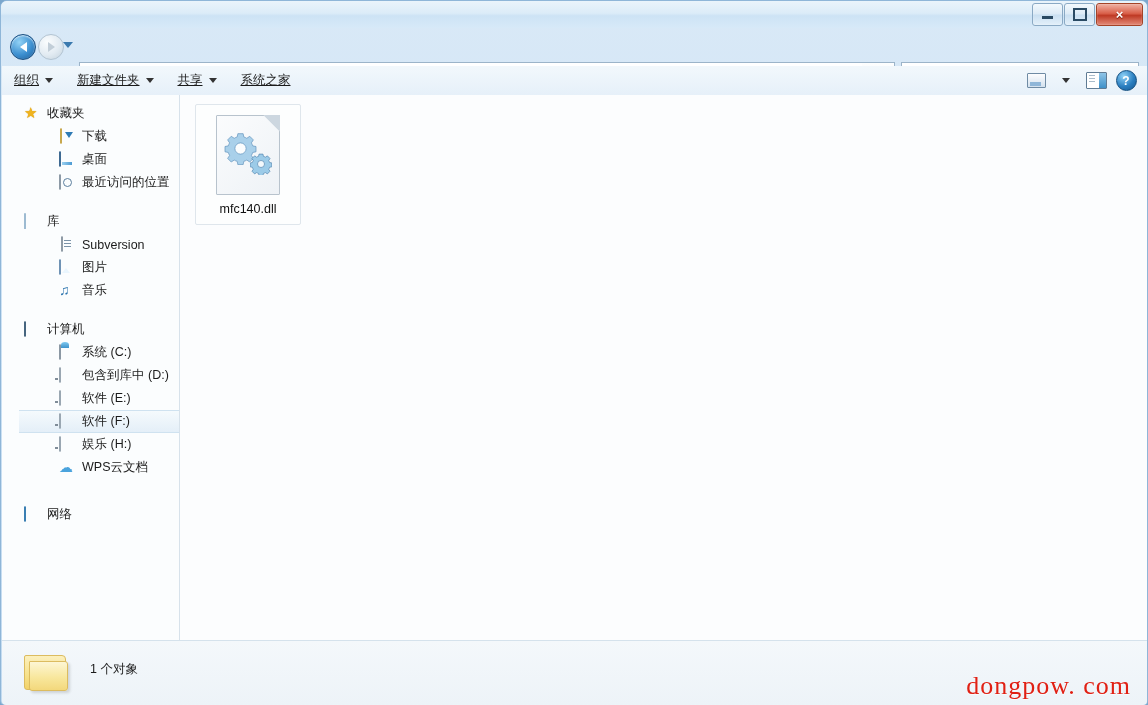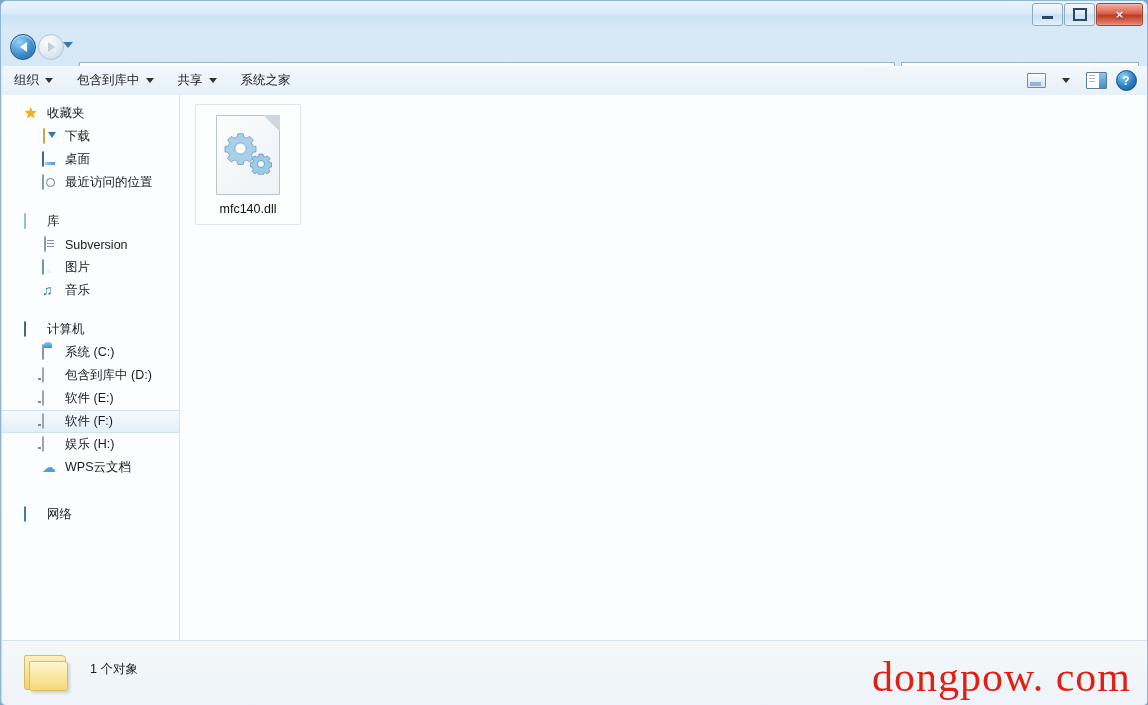--- a/index.html
+++ b/index.html
@@ -102,21 +102,21 @@
   .mag{
     width:9px;height:9px;border:2px solid #2e6ca4;border-radius:50%;
     position:relative;margin-right:4px;
   }
   .mag:after{content:"";position:absolute;right:-4px;bottom:-3px;width:6px;height:2px;background:#2e6ca4;transform:rotate(45deg);}
   
   .toolbar{
     position:absolute;left:1px;top:65px;width:1145px;height:29px;
     background:linear-gradient(to bottom,#f2f8fc 0%,#e6f0f9 100%);
     border-bottom:1px solid #b9cfe2;
-    display:flex;align-items:center;
+    display:flex;align-items:center;text-decoration:underline;
   }
   .tbitem{
     display:flex;align-items:center;gap:6px;padding:4px 11px;font-size:12.5px;color:#1c1c1c;
     white-space:nowrap;border:1px solid transparent;border-radius:2px;
   }
   .tbitem .chev-dn{border-top-color:#333;}
   .tbright{position:absolute;right:6px;top:0;height:29px;display:flex;align-items:center;gap:0;}
   .tbicon{width:30px;height:25px;display:flex;align-items:center;justify-content:center;}
   .viewico{
     width:17px;height:13px;border:1px solid #6f8ba4;background:linear-gradient(to bottom,#fdfdfe,#d3e1ee);
@@ -150,21 +150,21 @@
     border-radius:0 0 4px 4px;
     text-align:center;
   }
   
   .grp{margin-top:7px;}
   .row{
     display:flex;align-items:center;height:23px;padding-left:22px;font-size:12.5px;color:#1b1b1b;
     box-sizing:border-box;white-space:nowrap;
   }
   .row.head{padding-left:22px;font-weight:normal;}
-  .row.child{padding-left:40px;}
+  .row.child{padding-left:40px;margin-left:17px;}
   .row.sel{
     background:linear-gradient(to bottom,#f5fafd 0%,#e4eff8 100%);
     border-top:1px solid #cfe2f0;border-bottom:1px solid #cfe2f0;
   }
   .ico{width:16px;height:16px;margin-right:7px;flex:none;position:relative;}
   .star{
     color:#f0b41f;font-size:15px;line-height:14px;text-shadow:0 0 1px #c98b06;
   }
   .net-ico{
     width:15px;height:14px;
@@ -275,21 +275,21 @@
   .sf-front{
     position:absolute;left:5px;top:8px;width:37px;height:28px;border-radius:1px 3px 3px 3px;
     background:linear-gradient(to bottom,#fdf6d4 0%,#f8e79d 55%,#f3d87c 100%);
     border:1px solid #dcbc60;
     box-shadow:2px 2px 3px rgba(0,0,0,.14);
   }
   .statuscount{position:absolute;left:88px;top:20px;font-size:12.5px;color:#1b1b1b;}
   .watermark{
     position:absolute;right:16px;bottom:4px;
     font-family:"Liberation Serif","DejaVu Serif",serif;
-    font-size:42px;color:#e02014;letter-spacing:1px;
+    font-size:26px;color:#e02014;letter-spacing:1px;
     text-shadow:0 1px 0 rgba(255,255,255,.6);
   }
 </style>
 </head>
 <body>
 
 <div class="window">
 
   <div class="titlebar">
     <div class="winbtns">
@@ -340,21 +340,21 @@
       <div class="mag"></div>
     </div>
   </div>
 
   <div class="toolbar">
     <div class="tbitem">
       <span>组织</span>
       <span class="chev-dn"></span>
     </div>
     <div class="tbitem">
-      <span>包含到库中</span>
+      <span>新建文件夹</span>
       <span class="chev-dn"></span>
     </div>
     <div class="tbitem">
       <span>共享</span>
       <span class="chev-dn"></span>
     </div>
     <div class="tbitem">
       <span>系统之家</span>
     </div>
 

